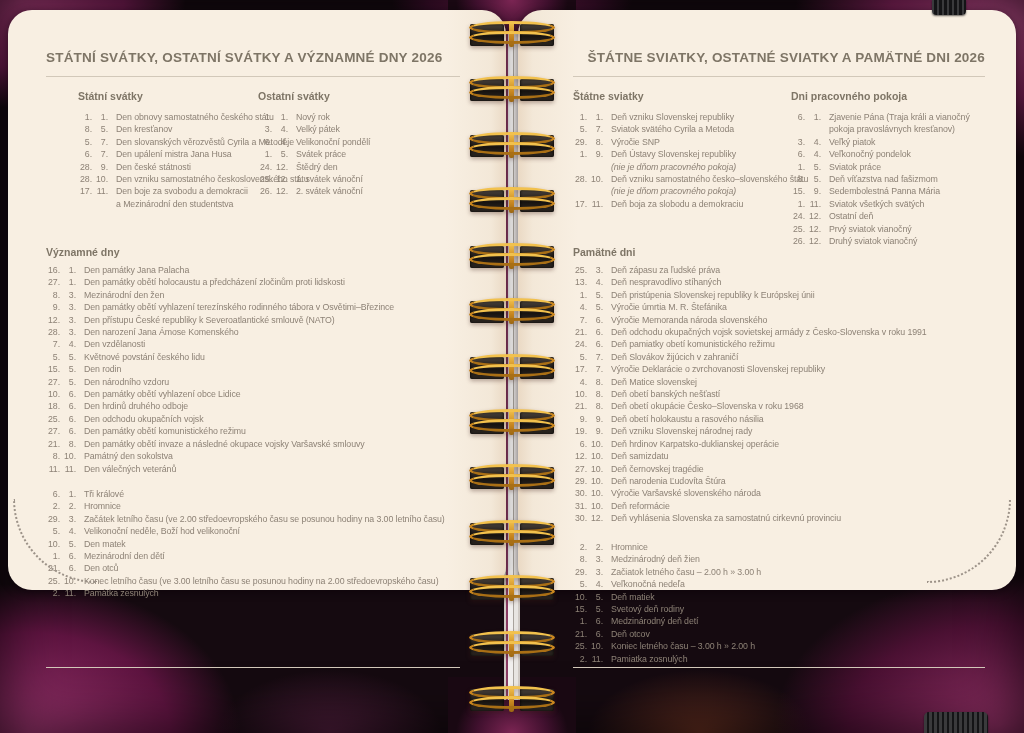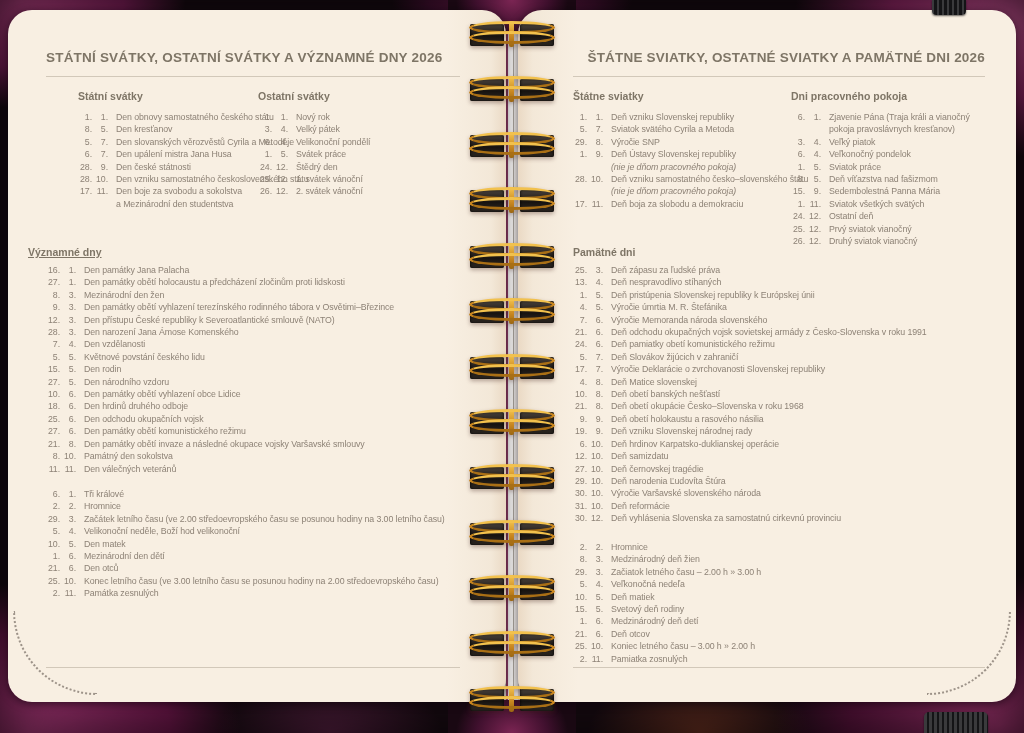--- a/index.html
+++ b/index.html
@@ -25,21 +25,21 @@
   .wedge{position:absolute;left:448px;width:128px;height:56px;z-index:1;}
   .wedge.top{top:0;background:radial-gradient(ellipse 70px 60px at 50% 0%,#7b2553 0%,#40102e 50%,#190812 80%);}
   .wedge.bottom{bottom:0;background:radial-gradient(ellipse 70px 60px at 50% 100%,#7b2553 0%,#40102e 50%,#190812 80%);}
   
   .spine{
     position:absolute;left:504px;top:34px;width:16px;height:666px;z-index:2;
     background:linear-gradient(90deg,#cfc9c4 0 2px,#8a3a62 2px 4px,#f1efee 4px 9px,#a8a29c 9px 10.5px,#e8e5e2 10.5px 14px,#cfc9c4 14px 16px);
   }
   
   .page{
-    position:absolute;top:10px;width:498px;height:692px;z-index:3;
+    position:absolute;top:10px;width:498px;height:580px;z-index:3;
     border-radius:24px;
     box-shadow:0 2px 8px rgba(10,2,8,.6);
     color:#8d8276;
   }
   .page.left{left:8px;background:linear-gradient(to right,#f8efe2 0 88%,#f3e8d8 97%,#ead9c4 100%);}
   .page.right{left:518px;background:linear-gradient(to left,#f8efe2 0 88%,#f3e8d8 97%,#ead9c4 100%);}
   .page-title{
     position:absolute;top:40px;font-size:13.5px;font-weight:bold;color:#7e7566;letter-spacing:.2px;white-space:nowrap;
   }
   .page.left .page-title{left:38px;}
@@ -50,21 +50,21 @@
   .page.left .rule.bottom{top:657px;left:38px;width:414px;}
   .page.right .rule.bottom{top:657px;left:55px;width:412px;}
   .col-h{font-size:10.5px;font-weight:bold;color:#7e7566;white-space:nowrap;}
   .colblock{position:absolute;top:80px;}
   .colblock .list{margin-top:9px;}
   .page.left  .colblock.c1{left:38px;margin-left:32px;}
   .page.left  .colblock.c2{left:250px;}
   .page.right .colblock.c1{left:55px;}
   .page.right .colblock.c2{left:273px;}
   .sect-h{position:absolute;top:236px;font-size:10.5px;font-weight:bold;color:#7e7566;}
-  .page.left  .sect-h{left:20px;text-decoration:underline;}
+  .page.left  .sect-h{left:38px;}
   .page.right .sect-h{left:55px;}
   .sect-list{position:absolute;top:254px;}
   .page.left  .sect-list{left:38px;}
   .page.right .sect-list{left:55px;}
   .sect-list2{position:absolute;}
   .page.left  .sect-list2{left:38px;top:478px;}
   .page.right .sect-list2{left:55px;top:531px;}
   .row{display:grid;grid-template-columns:14px 13px 1fr;column-gap:3px;line-height:12.4px;font-size:8.8px;letter-spacing:-.1px;}
   .row .cd,.row .cm{text-align:right;}
   .row .ct{padding-left:5px;white-space:nowrap;}
@@ -132,21 +132,21 @@
           <span class="ct">Den české státnosti</span>
         </div>
         <div class="row">
           <span class="cd">28.</span>
           <span class="cm">10.</span>
           <span class="ct">Den vzniku samostatného československého státu</span>
         </div>
         <div class="row">
           <span class="cd">17.</span>
           <span class="cm">11.</span>
-          <span class="ct">Den boje za svobodu a sokolstva</span>
+          <span class="ct">Den boje za svobodu a demokracii</span>
         </div>
         <div class="row cont">
           <span class="cd"></span>
           <span class="cm"></span>
           <span class="ct">a Mezinárodní den studentstva</span>
         </div>
       </div>
   </div>
   <div class="colblock c2">
     <div class="col-h">Ostatní svátky</div>

